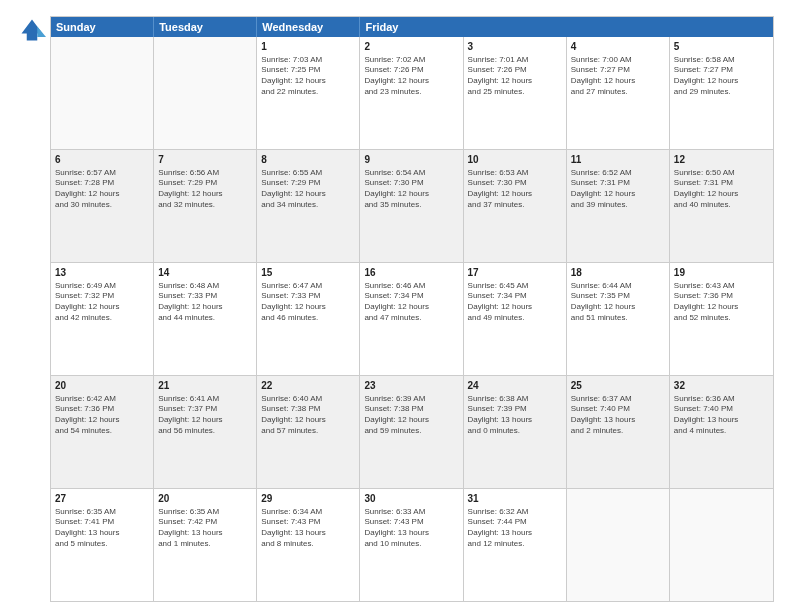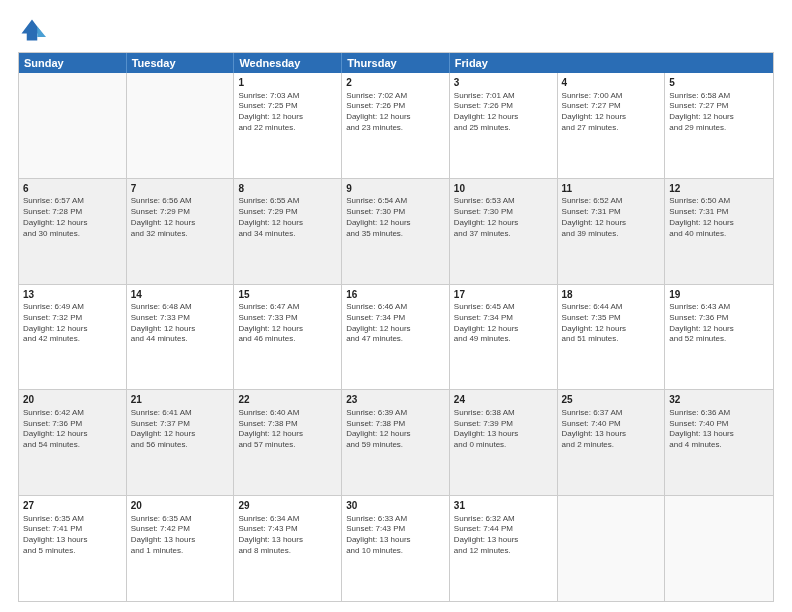--- a/index.html
+++ b/index.html
@@ -8,21 +8,21 @@
       height: 612px;
       font-family: Arial, sans-serif;
       background: #fff;
       overflow: hidden;
     }
     .page {
       width: 792px;
       height: 612px;
       padding: 16px 18px 10px 18px;
       display: flex;
-      flex-direction: column;
+      flex-direction: row;
       border-radius: 28px;
     }
     .header {
       display: flex;
       justify-content: space-between;
       align-items: flex-start;
       margin-bottom: 8px;
     }
     .logo {
       display: flex;
@@ -134,21 +134,20 @@
       <div class="month-title"></div>
       <div class="subtitle"></div>
     </div>
   </div>
 
   <div class="calendar">
     <div class="cal-header">
     <div class="cal-header-cell">Sunday</div>
         <div class="cal-header-cell">Tuesday</div>
         <div class="cal-header-cell">Wednesday</div>
-        <div class="cal-header-cell">Thursday</div>
         <div class="cal-header-cell">Friday</div>
       </div>
     <div class="cal-body">
     <div class="cal-row">
           <div class="cal-cell empty"></div>
           <div class="cal-cell empty"></div>
           <div class="cal-cell">
             <div class="day-num">1</div>
             <div class="cell-text">Sunrise: 7:03 AM</div>
             <div class="cell-text">Sunset: 7:25 PM</div>

